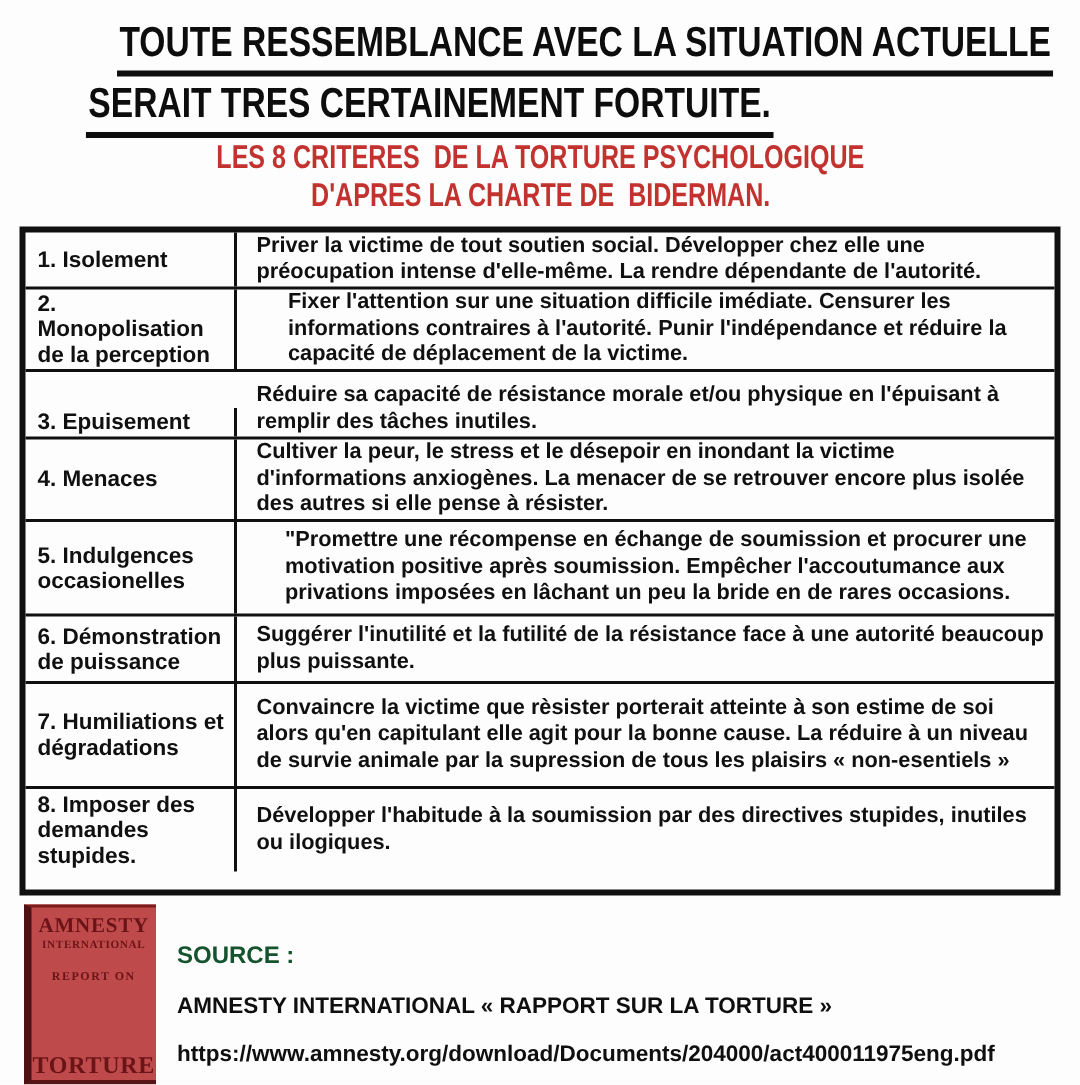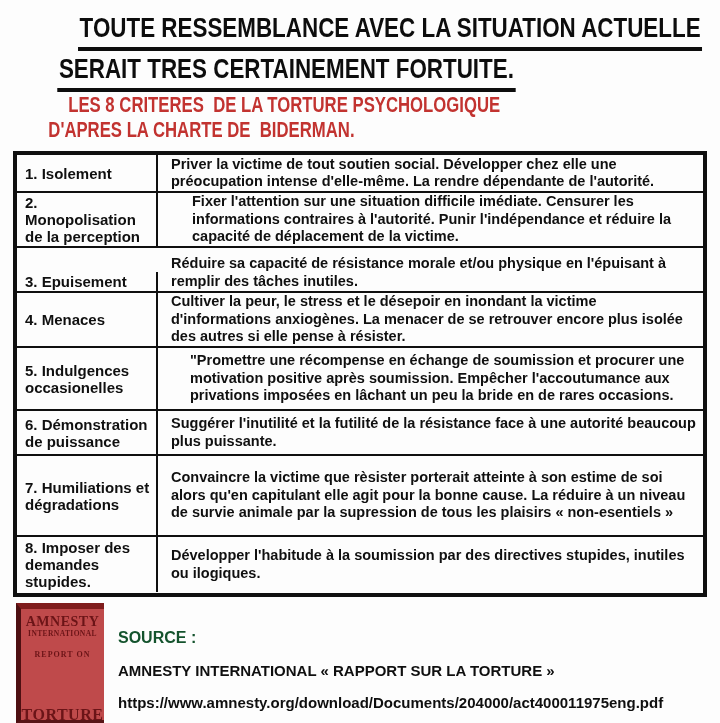--- a/index.html
+++ b/index.html
@@ -12,21 +12,21 @@
   
   .title-row { position:absolute; left:0; width:572px; text-align:center; }
   .title-row.l1 { top:12px; }
   .title-row.l2 { top:53px; }
   .title-inner {
     display:inline-block; white-space:pre;
     font-weight:bold; font-size:28px; letter-spacing:0px; color:#0d0d0d;
     transform:scaleX(0.80); transform-origin:center;
     border-bottom:4px solid #0d0d0d; padding:0 2px 3px 2px;
   }
-  .subtitle-row { position:absolute; left:0; width:720px; }
+  .subtitle-row { position:absolute; left:0; width:720px; text-align:center; }
   .subtitle-row.s1 { top:92px; }
   .subtitle-row.s2 { top:117px; }
   .subtitle-inner {
     display:inline-block; white-space:pre;
     font-weight:bold; font-size:22px; color:#c23330;
     transform:scaleX(0.76); transform-origin:center;
   }
 
   
   .criteria-table {
@@ -35,39 +35,39 @@
     display:flex; flex-direction:column;
   }
   .t-row { display:flex; box-sizing:border-box; border-top:2px solid #101010; }
   .t-row:first-child { border-top:none; }
   .t-row:nth-child(1){ height:36px; }
   .t-row:nth-child(2){ height:55px;gap:21px; }
   .t-row:nth-child(3){ height:45px;align-items:flex-end; }
   .t-row:nth-child(4){ height:55px; }
   .t-row:nth-child(5){ height:63px;gap:19px; }
   .t-row:nth-child(6){ height:45px; }
-  .t-row:nth-child(7){ height:81px; }
+  .t-row:nth-child(7){ height:70px; }
   .t-row:nth-child(8){ height:57px; }
   .cell-label {
     width:141px; box-sizing:border-box; border-right:2px solid #101010;
     display:flex; align-items:center;
     padding:1px 4px 1px 8px;
     font-weight:bold; font-size:15px; line-height:17px; color:#101010;
   }
   .cell-desc {
     flex:1; display:flex; align-items:center;
     padding:1px 5px 1px 13px; box-sizing:border-box;
     font-weight:bold; font-size:14.5px; line-height:17.5px; color:#101010;
   }
 
   
   .book-cover {
     position:absolute; left:16px; top:603px; width:88px; height:120px;
     box-sizing:border-box; background:#bf4a4b;
-    border-left:5px solid #4e1012; border-top:6px solid #7f1d1d; border-bottom:3px solid #571517;
+    border-left:5px solid #4e1012; border-top:2px solid #7f1d1d; border-bottom:3px solid #571517;
     text-align:center; color:#6b1417;
     font-family:"Liberation Serif", serif; font-weight:bold;
   }
   .cov-amnesty { margin-top:6px; font-size:14px; letter-spacing:0.5px; line-height:14px; }
   .cov-intl { font-size:7.5px; letter-spacing:0.4px; line-height:9px; }
   .cov-report { margin-top:12px; font-size:8px; letter-spacing:1px; line-height:9px; }
   .cov-torture { font-size:16px; letter-spacing:0.5px; line-height:16px;margin-top:48px; }
   .cov-smudge { margin:25px auto 0 auto; width:48px; height:5px; background:#93383a; border-radius:1px; }
 
   .source-label { position:absolute; left:118px; top:629px; font-weight:bold; font-size:16px; color:#14532d; }

